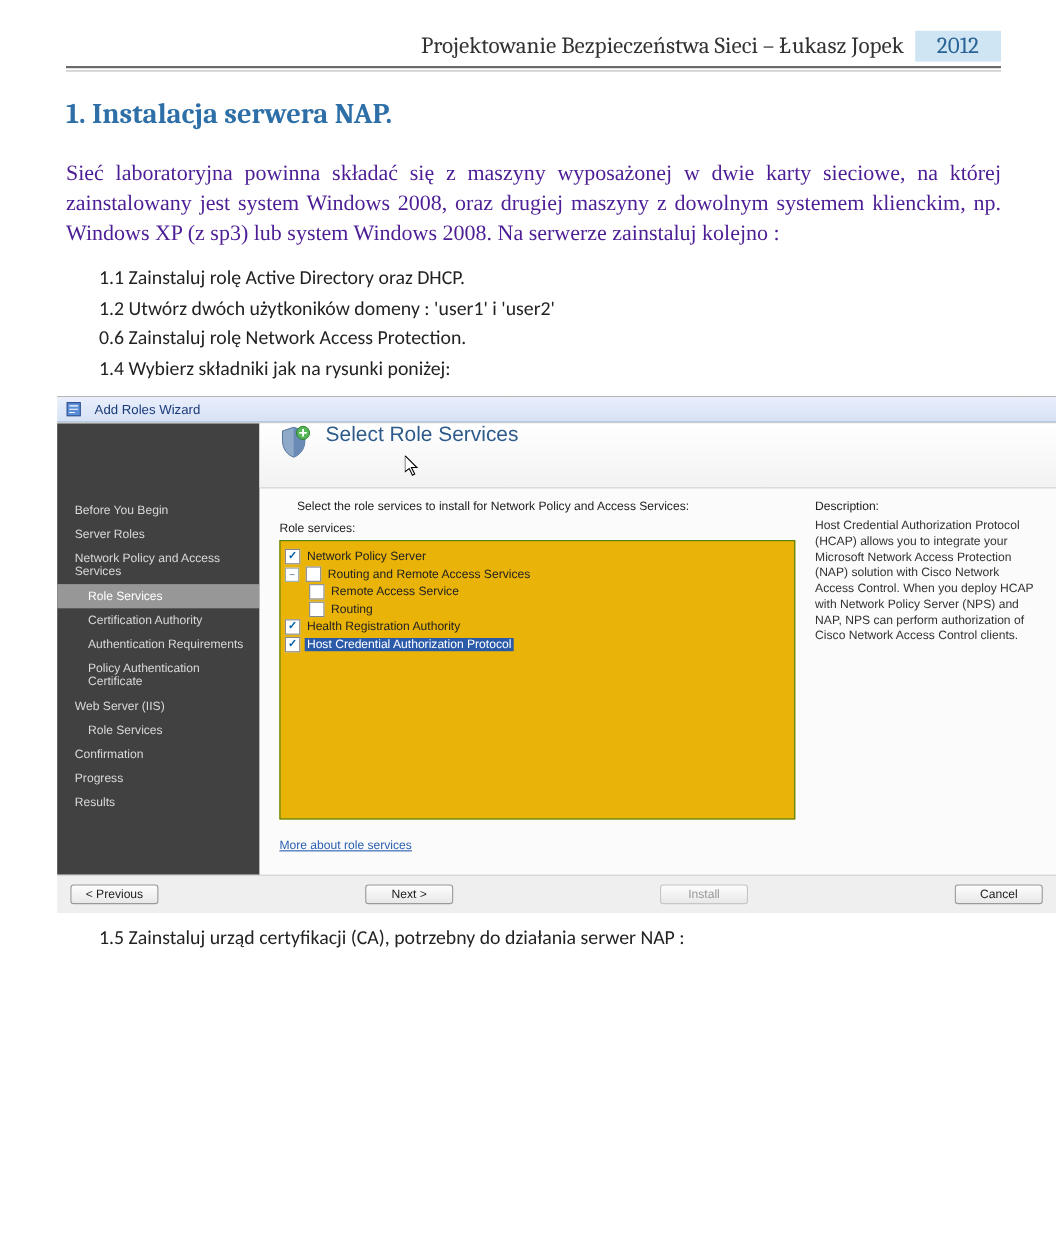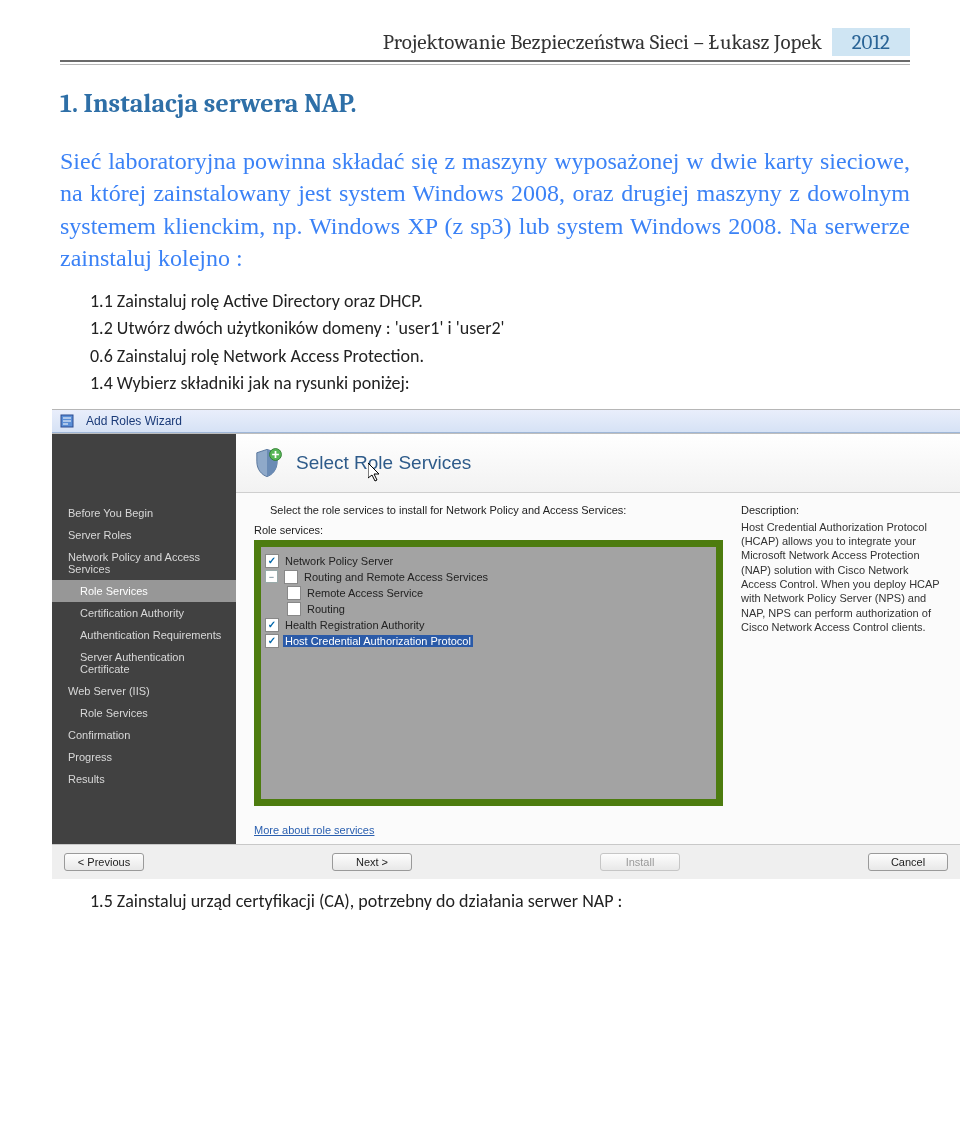--- a/index.html
+++ b/index.html
@@ -3,40 +3,40 @@
 <meta charset="utf-8">
 <style>
 html,body{margin:0;padding:0;background:#fff;font-family:Cambria,Georgia,serif;color:#222}
 .page{width:960px;margin:0 auto;box-sizing:border-box;padding:28px 50px 20px 60px}
 .hdr{display:flex;align-items:center;justify-content:flex-end;gap:10px;margin-bottom:2px}
 .hdr-title{font-size:21px;color:#333}
 .hdr-year{background:#cfe5f3;color:#2a6496;font-size:21px;padding:2px 20px}
 .rule-dark{border:none;border-top:2px solid #6a6a6a;margin:4px 0 0 0}
 .rule-light{border:none;border-top:1px solid #b8b8b8;margin:2px 0 24px 0}
 h1{font-family:Cambria,Georgia,serif;font-weight:bold;color:#2e6fa7;font-size:26px;margin:0 0 26px 0}
-.para{font-family:"Times New Roman",serif;font-size:24px;color:#3b82f6;line-height:1.35;text-align:justify;margin:0 0 14px 0}
+.para{font-family:"Times New Roman",serif;font-size:20px;color:#4c1d95;line-height:1.35;text-align:justify;margin:0 0 14px 0}
 .list{font-family:Calibri,Arial,sans-serif;font-size:18px;color:#222;line-height:1.42;margin:6px 0 12px 30px;padding:0;list-style:none}
 .list li{margin:2px 0}
 
 .wizard{margin:10px -50px 10px -8px;font-family:Tahoma,Verdana,sans-serif;font-size:11px;color:#222;border-top:1px solid #b6b6b6}
 .wtitlebar{background:linear-gradient(#e9eefb,#d6e2f5);padding:4px 8px;color:#1a3a78;font-size:12px;border-bottom:1px solid #9fb7d8;display:flex;align-items:center;gap:12px}
 .wmain{display:flex;min-height:410px;border-top:1px solid #bdbdbd}
 .wsidebar{width:184px;background:#414141;color:#e8e8e8;padding:68px 0 0 0}
 .wsidebar .sitem{padding:5px 10px 5px 16px;font-size:11px;color:#d8d8d8}
 .wsidebar .sitem.current{background:#979797;color:#fff}
 .wsidebar .sitem.sub{padding-left:28px}
 
-.wheader{position:absolute;left:0;right:0;top:0;height:58px;background:linear-gradient(#fff,#f2f2f2);border-bottom:1px solid #cfcfcf;display:flex;align-items:center;padding-left:14px;gap:12px}
+.wheader{position:absolute;left:0;right:0;top:0;height:58px;background:linear-gradient(#fff,#f2f2f2);border-bottom:1px solid #cfcfcf;display:flex;align-items:flex-start;padding-left:14px;gap:12px}
 .wheader h2{margin:0;font-size:19px;color:#2e5b8a;font-family:"Segoe UI",Tahoma,sans-serif;font-weight:normal}
 .wcontent{position:relative;flex:1;background:#fbfbfb}
 .wbody{padding:70px 14px 8px 18px;display:flex;gap:18px}
 .instr{font-size:11px;color:#222;margin:0 0 8px 16px}
 .collabel{font-size:11px;color:#222;margin:0 0 4px 0}
 
-.rolebox{border:7px solid #4d7c0f;background:#a3a3a3;height:240px;padding:6px 4px;font-size:11px;overflow:hidden}
+.rolebox{border:1px solid #4d7c0f;background:#eab308;height:240px;padding:6px 4px;font-size:11px;overflow:hidden}
 .treeitem{display:flex;align-items:center;gap:4px;padding:1px 0}
 .treeitem.lvl1{margin-left:0}
 .treeitem.lvl2{margin-left:22px}
 .cb{width:12px;height:12px;border:1px solid #888;background:#fff;display:inline-flex;align-items:center;justify-content:center;font-size:10px;line-height:1}
 .cb.checked::after{content:"✓";color:#0066aa;font-weight:bold}
 .expand{width:11px;height:11px;border:1px solid #9aa;display:inline-flex;align-items:center;justify-content:center;font-size:9px;color:#467;margin-right:2px;background:#fff}
 .treeitem .lbl{white-space:nowrap;padding:0 2px}
 .treeitem.selected .lbl{background:#2a5aa8;color:#fff}
 
 .descpane{width:205px}
@@ -84,21 +84,21 @@
     </div>
 
     <div class="wmain">
       <div class="wsidebar">
         <div class="sitem">Before You Begin</div>
         <div class="sitem">Server Roles</div>
         <div class="sitem">Network Policy and Access Services</div>
         <div class="sitem sub current">Role Services</div>
         <div class="sitem sub">Certification Authority</div>
         <div class="sitem sub">Authentication Requirements</div>
-        <div class="sitem sub">Server Authentication Certificate</div>
+        <div class="sitem sub">Policy Authentication Certificate</div>
         <div class="sitem">Web Server (IIS)</div>
         <div class="sitem sub">Role Services</div>
         <div class="sitem">Confirmation</div>
         <div class="sitem">Progress</div>
         <div class="sitem">Results</div>
       </div>
 
       <div class="wcontent">
         <div class="wheader">
           <svg class="shield-ico" viewBox="0 0 40 40">

